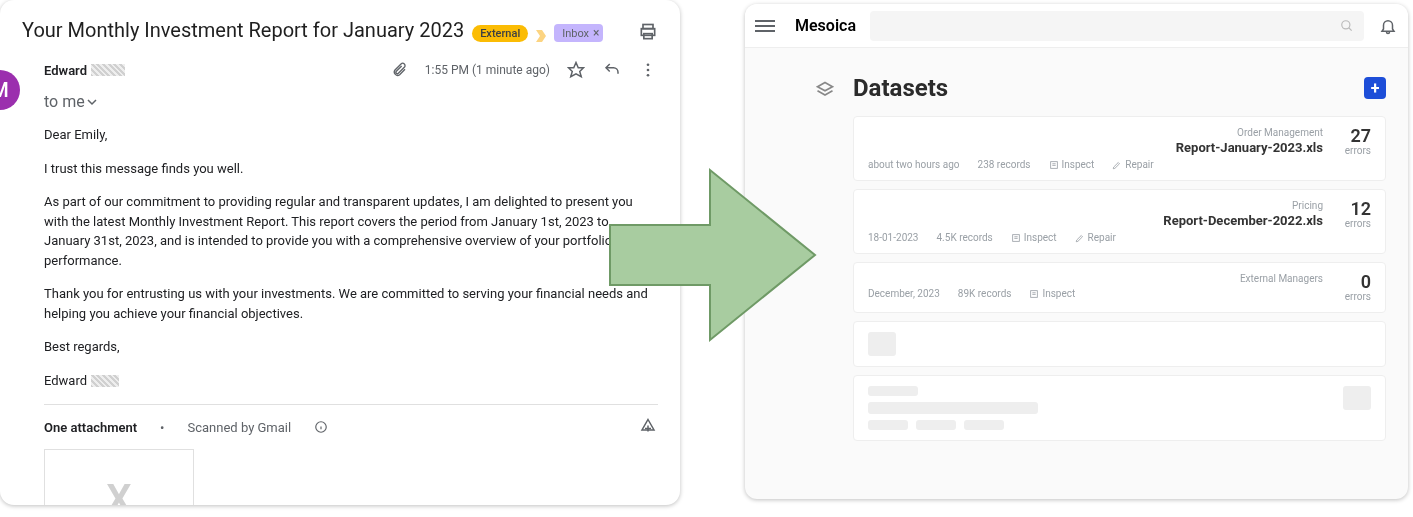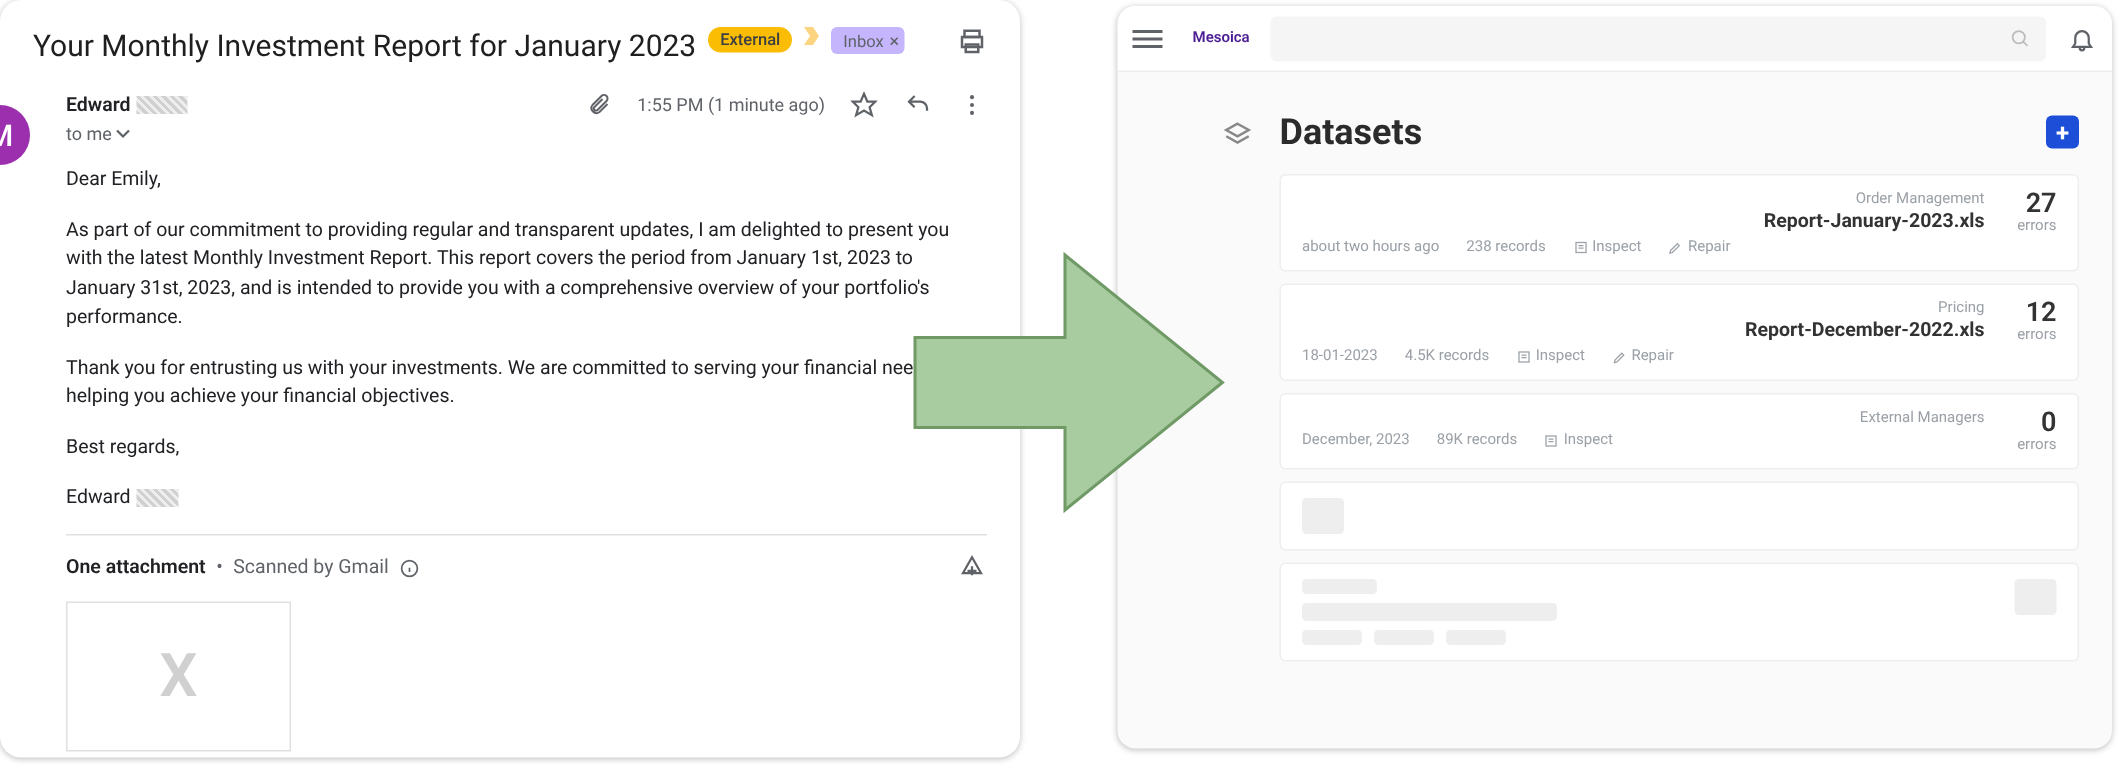--- a/index.html
+++ b/index.html
@@ -29,21 +29,21 @@
     position: absolute;
     left: -20px; top: 70px;
     width: 40px; height: 40px;
     border-radius: 50%;
     background: #9b2fae;
     color: #fff;
     display: flex; align-items: center; justify-content: center;
     font-size: 20px; font-weight: 500;
   }
   .email-header {
-    display: flex; align-items: flex-start; gap: 8px;
+    display: flex; align-items: flex-end; gap: 8px;
     margin-bottom: 18px;
   }
   .email-subject {
     font-size: 20px;
     font-weight: 400;
     color: #1f1f1f;
   }
   .badge-external {
     background: #fbbc04;
     color: #3c4043;
@@ -73,24 +73,24 @@
     margin-top: 6px;
   }
   .from-name { font-weight: 600; font-size: 13px; }
   .from-redact {
     display:inline-block; width:34px; height:12px;
     background: repeating-linear-gradient(45deg,#d0d0d0,#d0d0d0 2px,#eee 2px,#eee 4px);
     margin-left:4px; vertical-align:middle;
   }
   .from-meta { margin-left:auto; display:flex; align-items:center; gap:16px; color:#5f6368; font-size:12px;}
   .from-meta .icon-btn { cursor:pointer; }
-  .to-row { color:#5f6368; font-size:12px; margin-top:2px; display:flex; align-items:center; gap:2px;}
+  .to-row { color:#5f6368; font-size:16px; margin-top:12px; display:flex; align-items:center; gap:2px;}
   .body-text { margin-top:14px; font-size:13px; line-height:1.5; color:#202124; padding-right:6px;}
   .body-text p { margin-bottom:14px; }
-  .attach-divider { border-top:1px solid #e0e0e0; margin-top:4px; padding-top:12px; display:flex; align-items:center; gap:7px; font-size:13px; color:#5f6368;}
+  .attach-divider { border-top:1px solid #e0e0e0; margin-top:4px; padding-top:12px; display:flex; align-items:center; gap:23px; font-size:13px; color:#5f6368;}
   .attach-divider .strong { color:#202124; font-weight:600;}
   .attach-divider .gd-icon { margin-left:auto; }
   .attachment-card {
     margin-top:12px;
     width:150px; height:100px;
     border:1px solid #e0e0e0;
     position:relative; overflow:hidden;
     display:flex; align-items:center; justify-content:center;
     font-size:40px; color:#d0d0d0; font-weight:600;
   }
@@ -114,21 +114,21 @@
     overflow:hidden;
   }
   .mesoica-topbar {
     height:44px; background:#fff;
     display:flex; align-items:center; gap:14px;
     padding:0 10px;
     border-bottom:1px solid #eee;
   }
   .hamburger { width:20px; display:flex; flex-direction:column; gap:3px; }
   .hamburger span { height:2px; background:#5f6368; }
-  .brand { font-weight:600; font-size:10px; color:#4c1d95; margin-left:6px;}
+  .brand { font-weight:600; font-size:16px; color:#000000; margin-left:6px;}
   .searchbox {
     flex:1; height:30px; background:#f5f5f5; border-radius:4px;
     display:flex; align-items:center; justify-content:flex-end;
     padding:0 10px; color:#bbb;
   }
   .bell { color:#5f6368; }
 
   .mesoica-body { padding:26px 22px 0 108px; }
   .datasets-head {
     display:flex; align-items:center; 
@@ -236,20 +236,21 @@
       <span>to me</span>
       <span>
         <svg width="10" height="10" viewBox="0 0 10 10">
             <path d="M1 3 L5 7 L9 3" fill="none" stroke="#5f6368" stroke-width="1.5"></path>
           </svg>
       </span>
     </div>
 
     <div class="body-text">
       <p>Dear Emily,</p>
+      <p>I trust this message finds you well.</p>
       <p>As part of our commitment to providing regular and transparent updates, I am delighted to present you with the latest Monthly Investment Report. This report covers the period from January 1st, 2023 to January 31st, 2023, and is intended to provide you with a comprehensive overview of your portfolio's performance.</p>
       <p>Thank you for entrusting us with your investments. We are committed to serving your financial needs and helping you achieve your financial objectives.</p>
       <p>Best regards,</p>
       <p>
         <span>Edward</span><span class="from-redact" style="width:28px;"></span>
       </p>
     </div>
 
     <div class="attach-divider">
       <span class="strong">One attachment</span>

